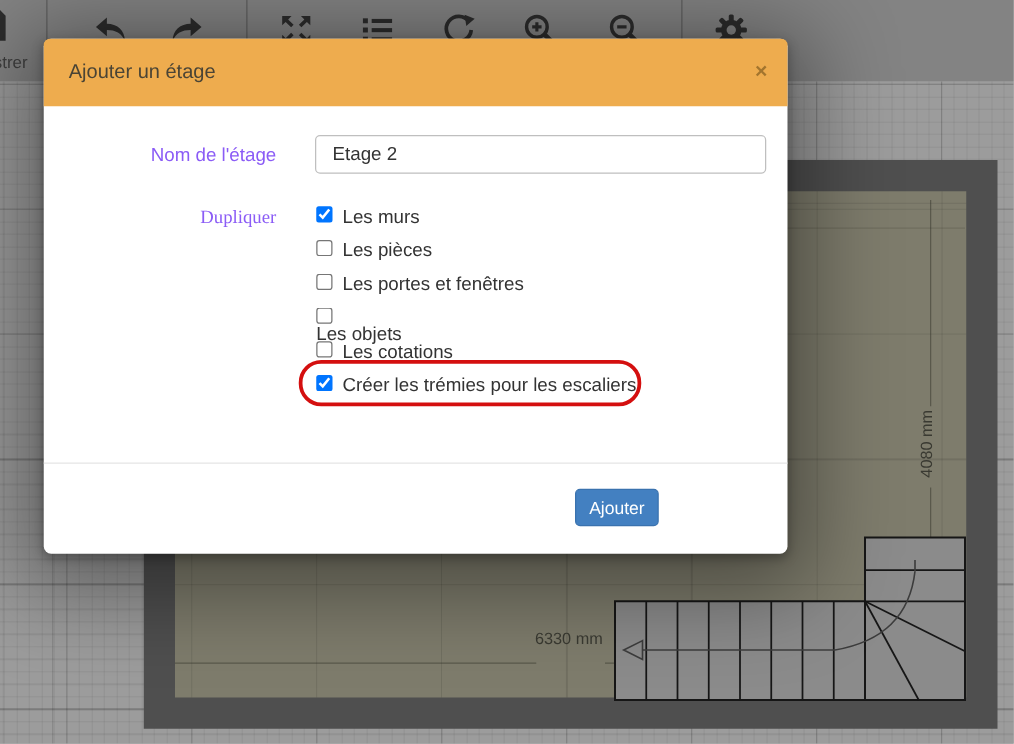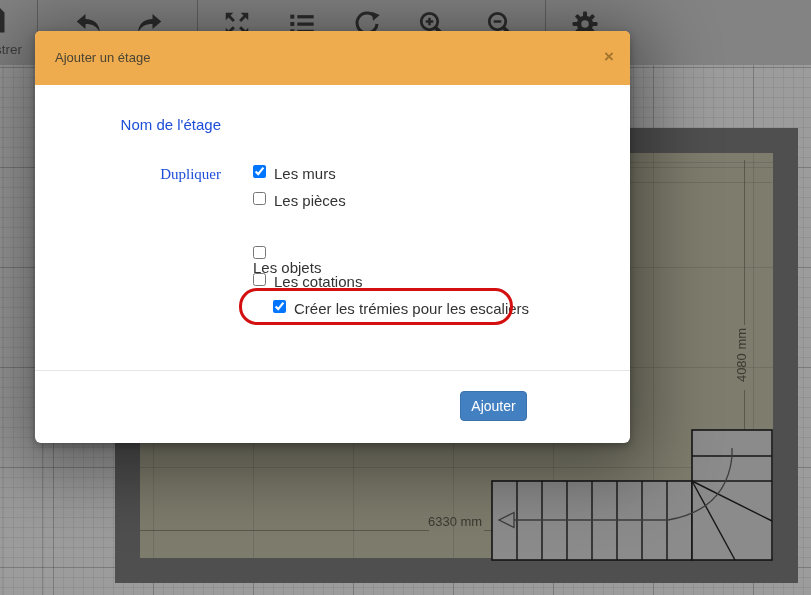--- a/index.html
+++ b/index.html
@@ -37,23 +37,23 @@
   .dimline { position:absolute; background:rgba(45,45,35,0.45); }
   .faintline { position:absolute; background:rgba(45,45,35,0.18); }
   .dim-label { position:absolute; font-size:13px; color:#3a3a32; white-space:nowrap; }
   .dim-label.vert { transform:translate(-50%,-50%) rotate(-90deg); }
   .stairs-svg { position:absolute; left:490px; top:363px; }
 
   
   .modal { position:absolute; left:35px; top:31px; width:595px; height:412px; background:#fff; border-radius:6px;
            box-shadow:0 12px 70px 18px rgba(0,0,0,0.40), 0 3px 9px rgba(0,0,0,0.3); z-index:10; }
   .modal-header { position:absolute; left:0; top:0; right:0; height:54px; background:#eeac4e; border-radius:5px 5px 0 0; }
-  .modal-title { position:absolute; left:20px; top:0; line-height:54px; font-size:13px; color:#4a4435; }
+  .modal-title { position:absolute; left:20px; top:0; line-height:54px; font-size:16px; color:#4a4435; }
   .modal-close { position:absolute; right:16px; top:0; line-height:52px; font-size:17px; font-weight:bold; color:rgba(60,40,0,0.42); background:none; border:none; cursor:pointer; }
-  .form-label { position:absolute; left:0; width:186px; text-align:right; font-size:15px; color:#1d4ed8; }
+  .form-label { position:absolute; left:0; width:186px; text-align:right; font-size:15px; color:#8b5cf6; }
   .name-input { position:absolute; left:217px; top:77px; width:361px; height:31px; border:1px solid #bfbfbf; border-radius:4px; padding:0 13px; font-size:15px; color:#333; font-family:"Liberation Sans",sans-serif; }
   .chk-row { position:absolute; left:218px; height:20px; display:flex; font-size:15px; color:#333; }
   .chk-row input { width:13px; height:13px; margin:0 8px 0 0; }
   .highlight-ring { position:absolute; left:204px; top:257px; width:274px; height:37px; border:3px solid #d40f0f; border-radius:18px; pointer-events:none; }
   .modal-footer-line { position:absolute; left:0; right:0; top:339px; height:0; border-top:1px solid #e5e5e5; }
   .btn { position:absolute; top:360px; height:30px; border-radius:4px; font-size:14px; font-family:Liberation Sans, sans-serif; cursor:pointer; }
   .btn-primary { left:425px; width:67px; background:#4380c1; border:1px solid #3a72ae; color:#fff; }
   .btn-default { left:502px; width:76px; background:#fff; border:1px solid #ccc; color:#333; }
 </style>
 </head>
@@ -65,21 +65,21 @@
   <div class="wall">
     <div class="floor"></div>
   </div>
 
   <div class="faintline" style="left:140px; top:117px; width:632px; height:1px;"></div>
   <div class="dimline" style="left:744px; top:95px; width:1px; height:165px;"></div>
   <div class="dimline" style="left:744px; top:325px; width:1px; height:167px;"></div>
   <div class="dimline" style="left:140px; top:465px; width:289px; height:1px;"></div>
   <div class="dimline" style="left:484px; top:465px; width:208px; height:1px;"></div>
 
-  <div class="dim-label" style="left:428px; top:449px;">6330 mm</div>
+  <div class="dim-label" style="left:428px; top:438px;">6330 mm</div>
   <div class="dim-label vert" style="left:741px; top:290px;">4080 mm</div>
 
   <svg class="stairs-svg" width="292" height="140" viewBox="0 0 292 140">
     <g fill="#8b8b8b" stroke="#161616" stroke-width="1.6">
       <rect x="2" y="53" width="200" height="79"></rect>
       <rect x="202" y="2" width="80" height="130"></rect>
     </g>
     <g stroke="#161616" stroke-width="1.4">
       <line x1="27" y1="53" x2="27" y2="132"></line>
         <line x1="52" y1="53" x2="52" y2="132"></line>
@@ -185,40 +185,45 @@
   </button>
 </div>
 
 <div class="modal">
   <div class="modal-header">
     <div class="modal-title">Ajouter un étage</div>
     <button class="modal-close">×</button>
   </div>
 
   <label class="form-label" style="top:85px;">Nom de l'étage</label>
+  <input class="name-input" type="text" value="Etage 2" style="">
 
   <label class="form-label" style="top:135px;font-family:Liberation Serif, serif;">Dupliquer</label>
 
   <label class="chk-row" style="top:134px;">
     <input type="checkbox" checked="" style="">
     <span>Les murs</span>
   </label>
   <label class="chk-row" style="top:161px;">
     <input type="checkbox" style="">
     <span>Les pièces</span>
   </label>
+  <label class="chk-row" style="top:188px;">
+    <input type="checkbox" style="">
+    <span>Les portes et fenêtres</span>
+  </label>
   <label class="chk-row" style="top:215px;flex-direction:column;">
     <input type="checkbox" style="">
     <span>Les objets</span>
   </label>
   <label class="chk-row" style="top:242px;">
     <input type="checkbox" style="">
     <span>Les cotations</span>
   </label>
-  <label class="chk-row" style="top:269px;margin-left:20px;">
+  <label class="chk-row" style="top:269px;">
     <input type="checkbox" checked="" style="">
     <span>Créer les trémies pour les escaliers</span>
   </label>
 
   <div class="highlight-ring"></div>
 
   <div class="modal-footer-line"></div>
   <button class="btn btn-primary">Ajouter</button>
 </div>
 

